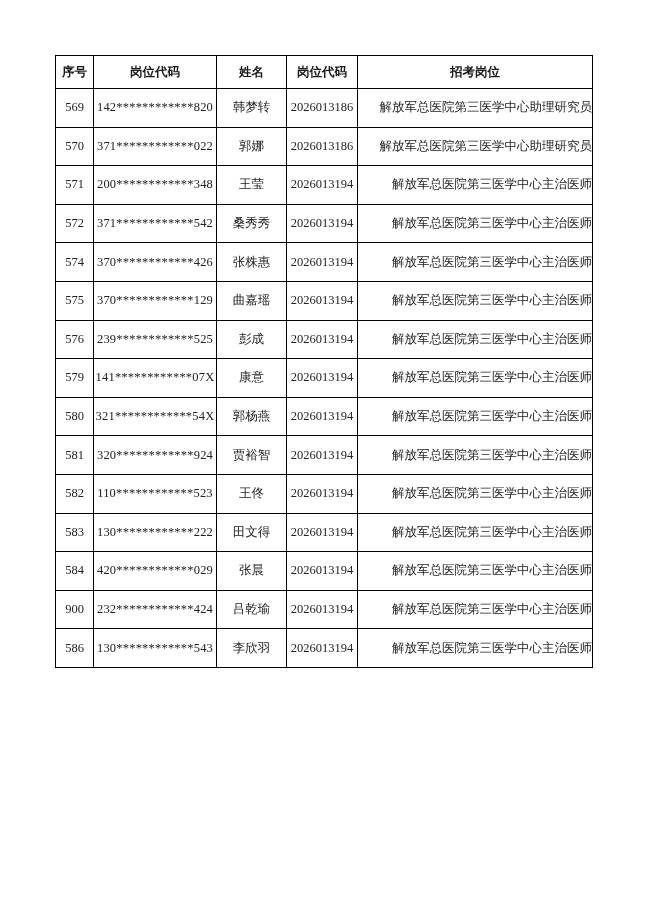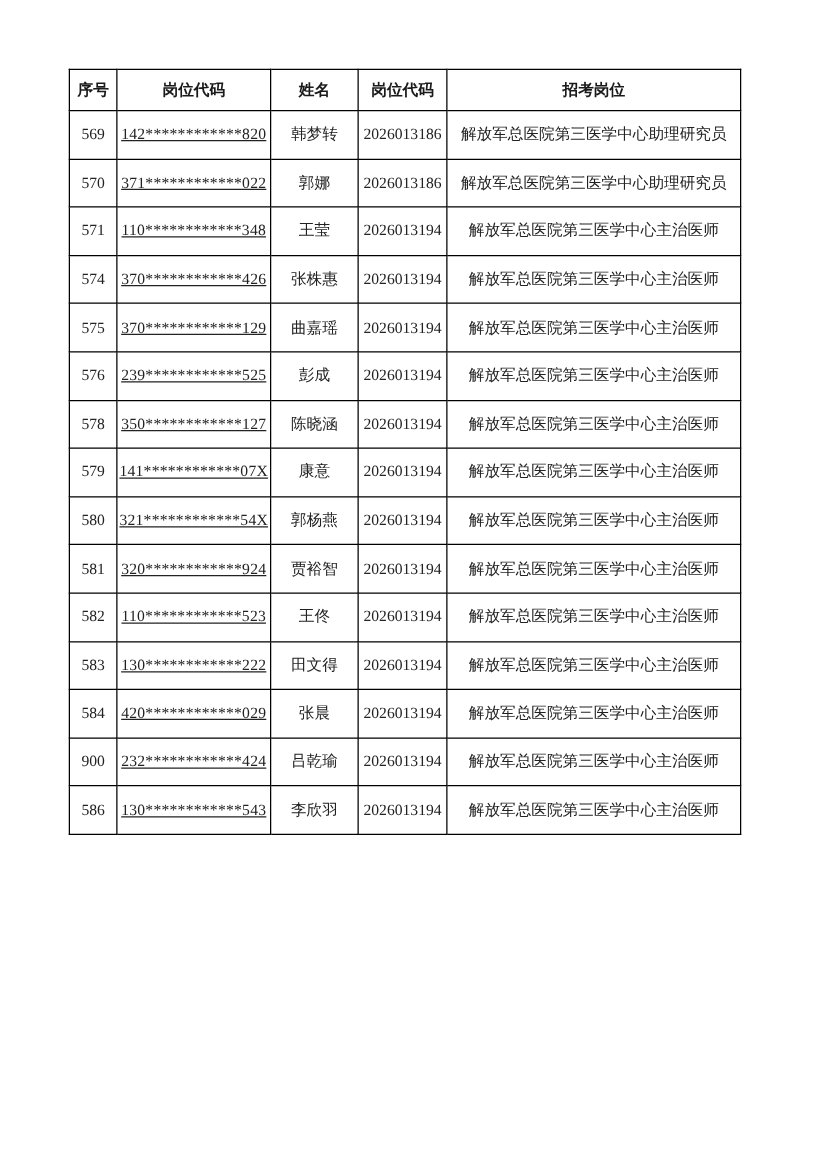--- a/index.html
+++ b/index.html
@@ -48,24 +48,23 @@
   }
   td {
     font-family: "Liberation Serif", "DejaVu Serif", serif;
     font-size: 12.5px;
     color: #222222;
     text-align: center;
     vertical-align: middle;
   }
   td.col-id {
     letter-spacing: 0.2px;
-    text-decoration: underline;
   }
   td.col-position {
-    text-align: center;
+    text-align: right;
     padding-left: 3px;
     font-family: Liberation Serif, serif;
   }
   col.c-serial   { width: 38px; }
   col.c-id       { width: 123px; }
   col.c-name     { width: 70px; }
   col.c-code     { width: 71px; }
   col.c-position { width: 235px; }
 </style>
 </head>
@@ -99,22 +98,29 @@
         </tr>
         <tr>
           <td class="col-serial">570</td>
           <td class="col-id">371************022</td>
           <td class="col-name">郭娜</td>
           <td class="col-code">2026013186</td>
           <td class="col-position">解放军总医院第三医学中心助理研究员</td>
         </tr>
         <tr>
           <td class="col-serial">571</td>
-          <td class="col-id">110************348</td>
+          <td class="col-id">200************348</td>
           <td class="col-name">王莹</td>
+          <td class="col-code">2026013194</td>
+          <td class="col-position">解放军总医院第三医学中心主治医师</td>
+        </tr>
+        <tr>
+          <td class="col-serial">572</td>
+          <td class="col-id">371************542</td>
+          <td class="col-name">桑秀秀</td>
           <td class="col-code">2026013194</td>
           <td class="col-position">解放军总医院第三医学中心主治医师</td>
         </tr>
         <tr>
           <td class="col-serial">574</td>
           <td class="col-id">370************426</td>
           <td class="col-name">张株惠</td>
           <td class="col-code">2026013194</td>
           <td class="col-position">解放军总医院第三医学中心主治医师</td>
         </tr>
@@ -122,27 +128,20 @@
           <td class="col-serial">575</td>
           <td class="col-id">370************129</td>
           <td class="col-name">曲嘉瑶</td>
           <td class="col-code">2026013194</td>
           <td class="col-position">解放军总医院第三医学中心主治医师</td>
         </tr>
         <tr>
           <td class="col-serial">576</td>
           <td class="col-id">239************525</td>
           <td class="col-name">彭成</td>
-          <td class="col-code">2026013194</td>
-          <td class="col-position">解放军总医院第三医学中心主治医师</td>
-        </tr>
-        <tr>
-          <td class="col-serial">578</td>
-          <td class="col-id">350************127</td>
-          <td class="col-name">陈晓涵</td>
           <td class="col-code">2026013194</td>
           <td class="col-position">解放军总医院第三医学中心主治医师</td>
         </tr>
         <tr>
           <td class="col-serial">579</td>
           <td class="col-id">141************07X</td>
           <td class="col-name">康意</td>
           <td class="col-code">2026013194</td>
           <td class="col-position">解放军总医院第三医学中心主治医师</td>
         </tr>

